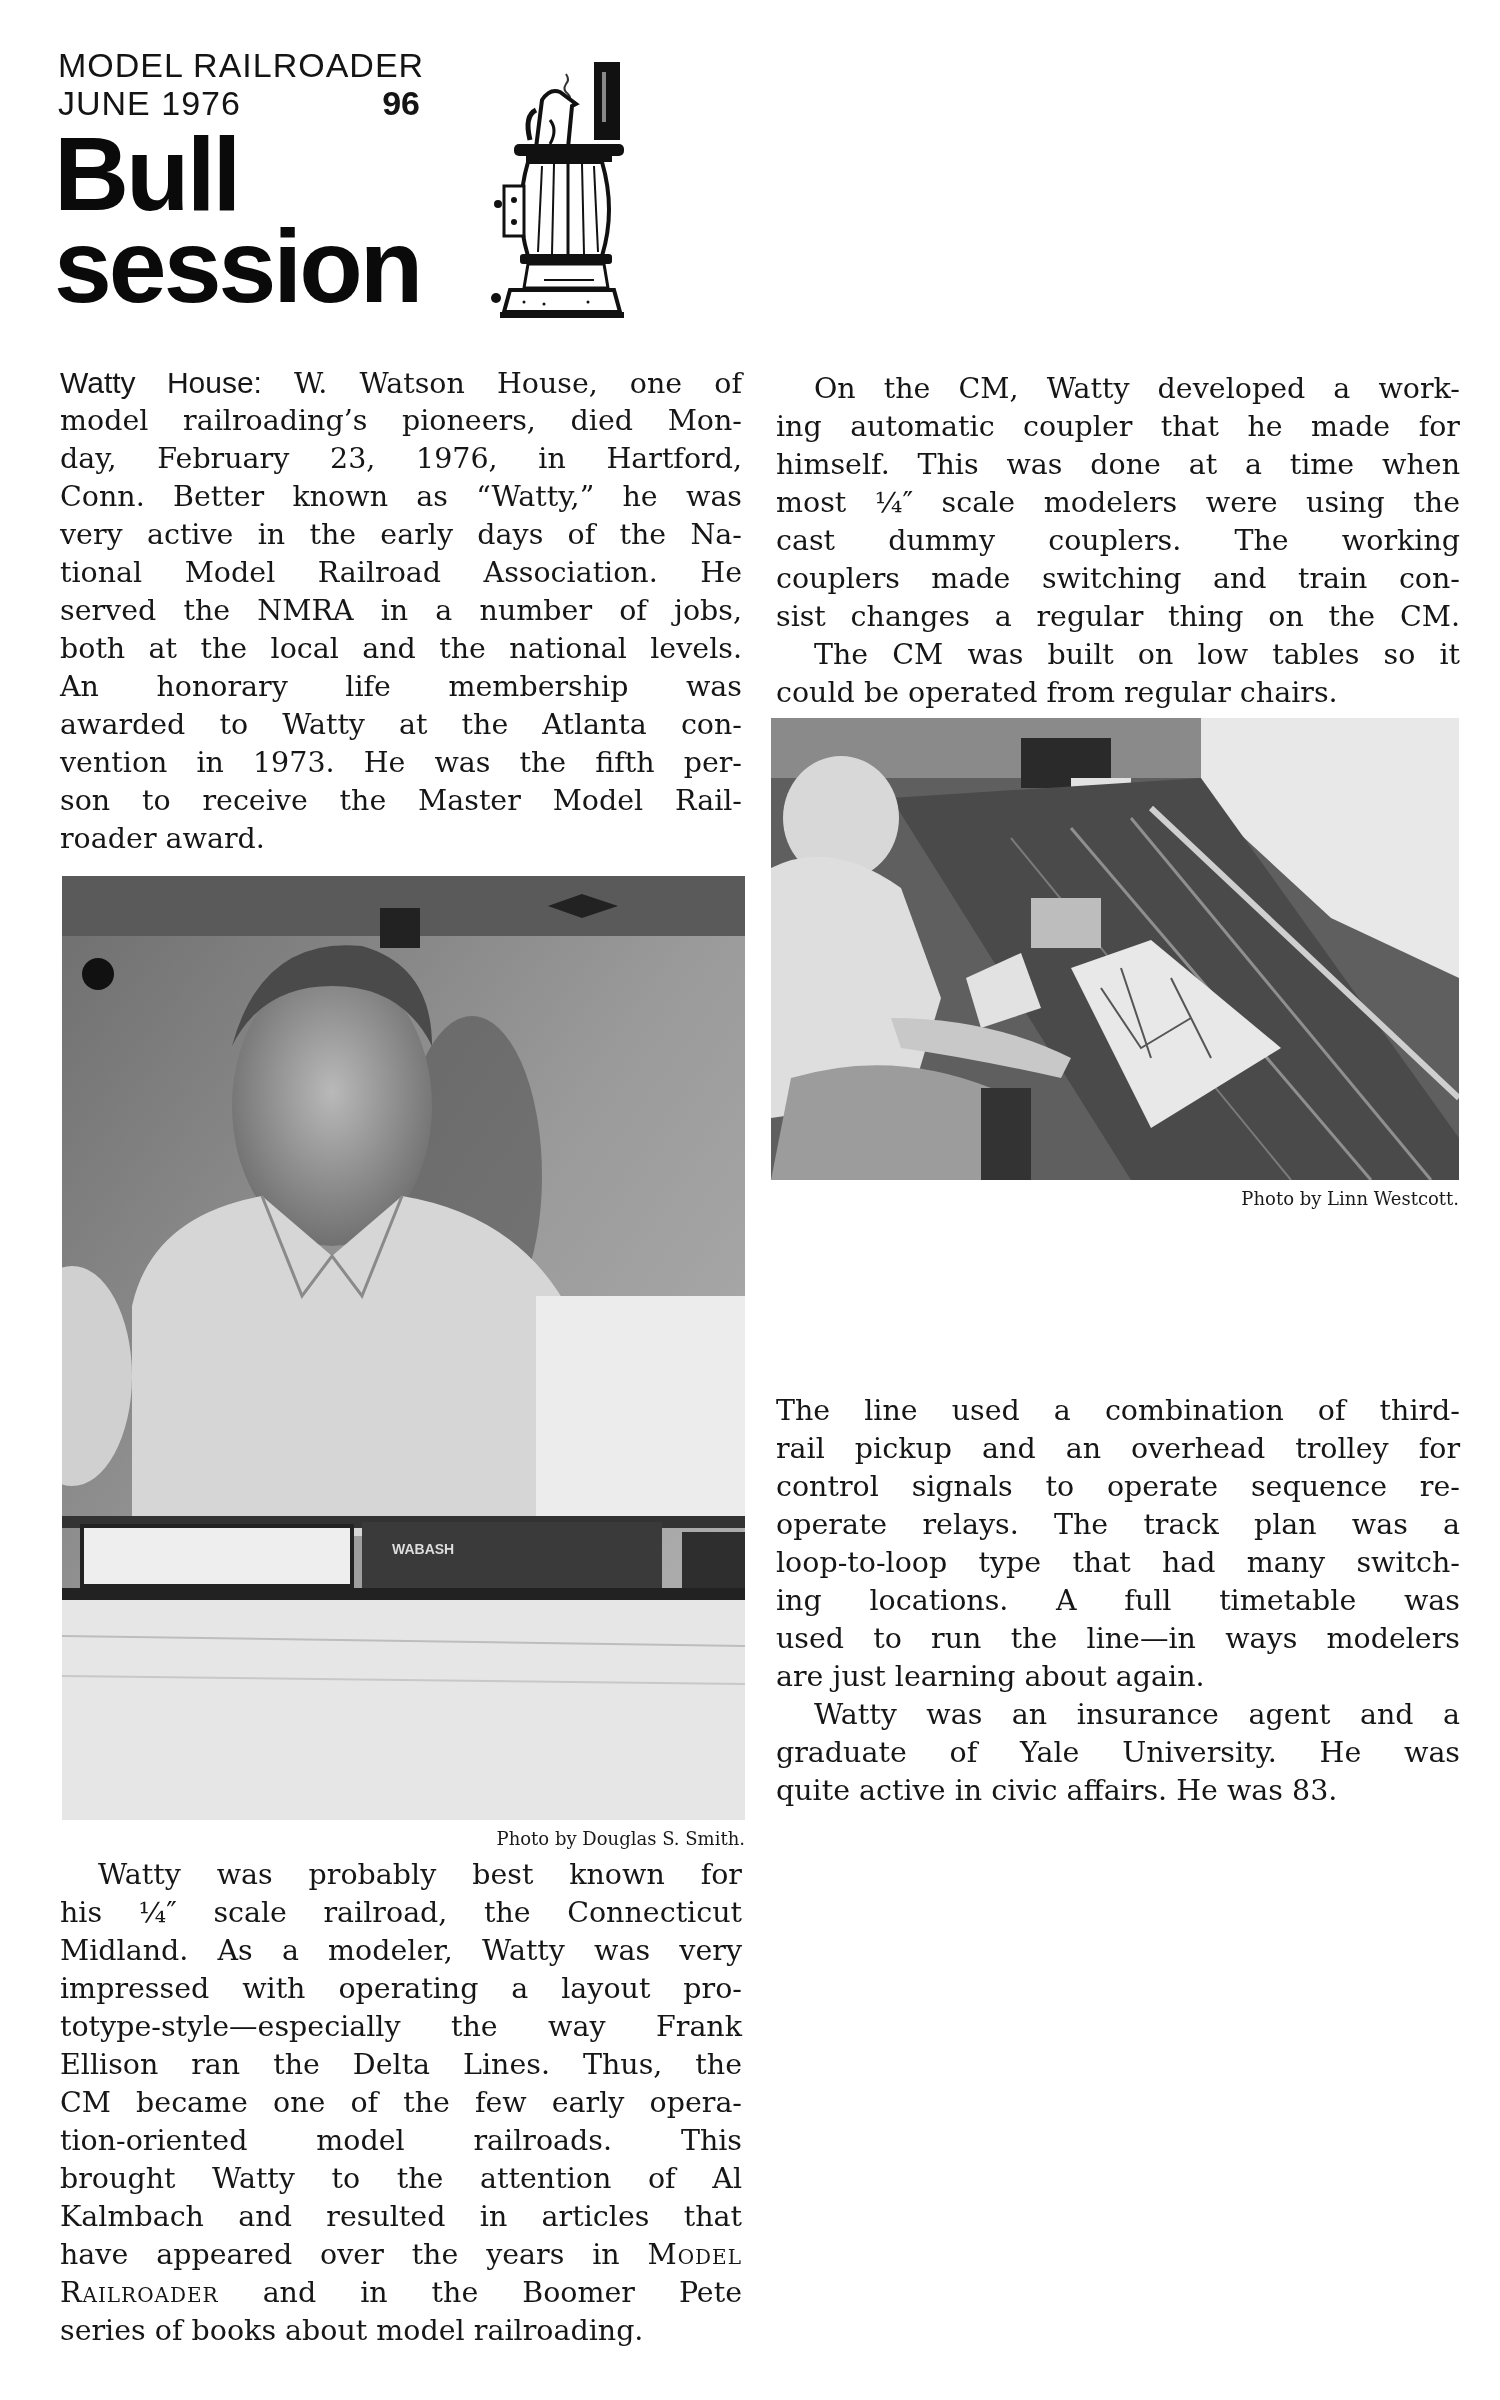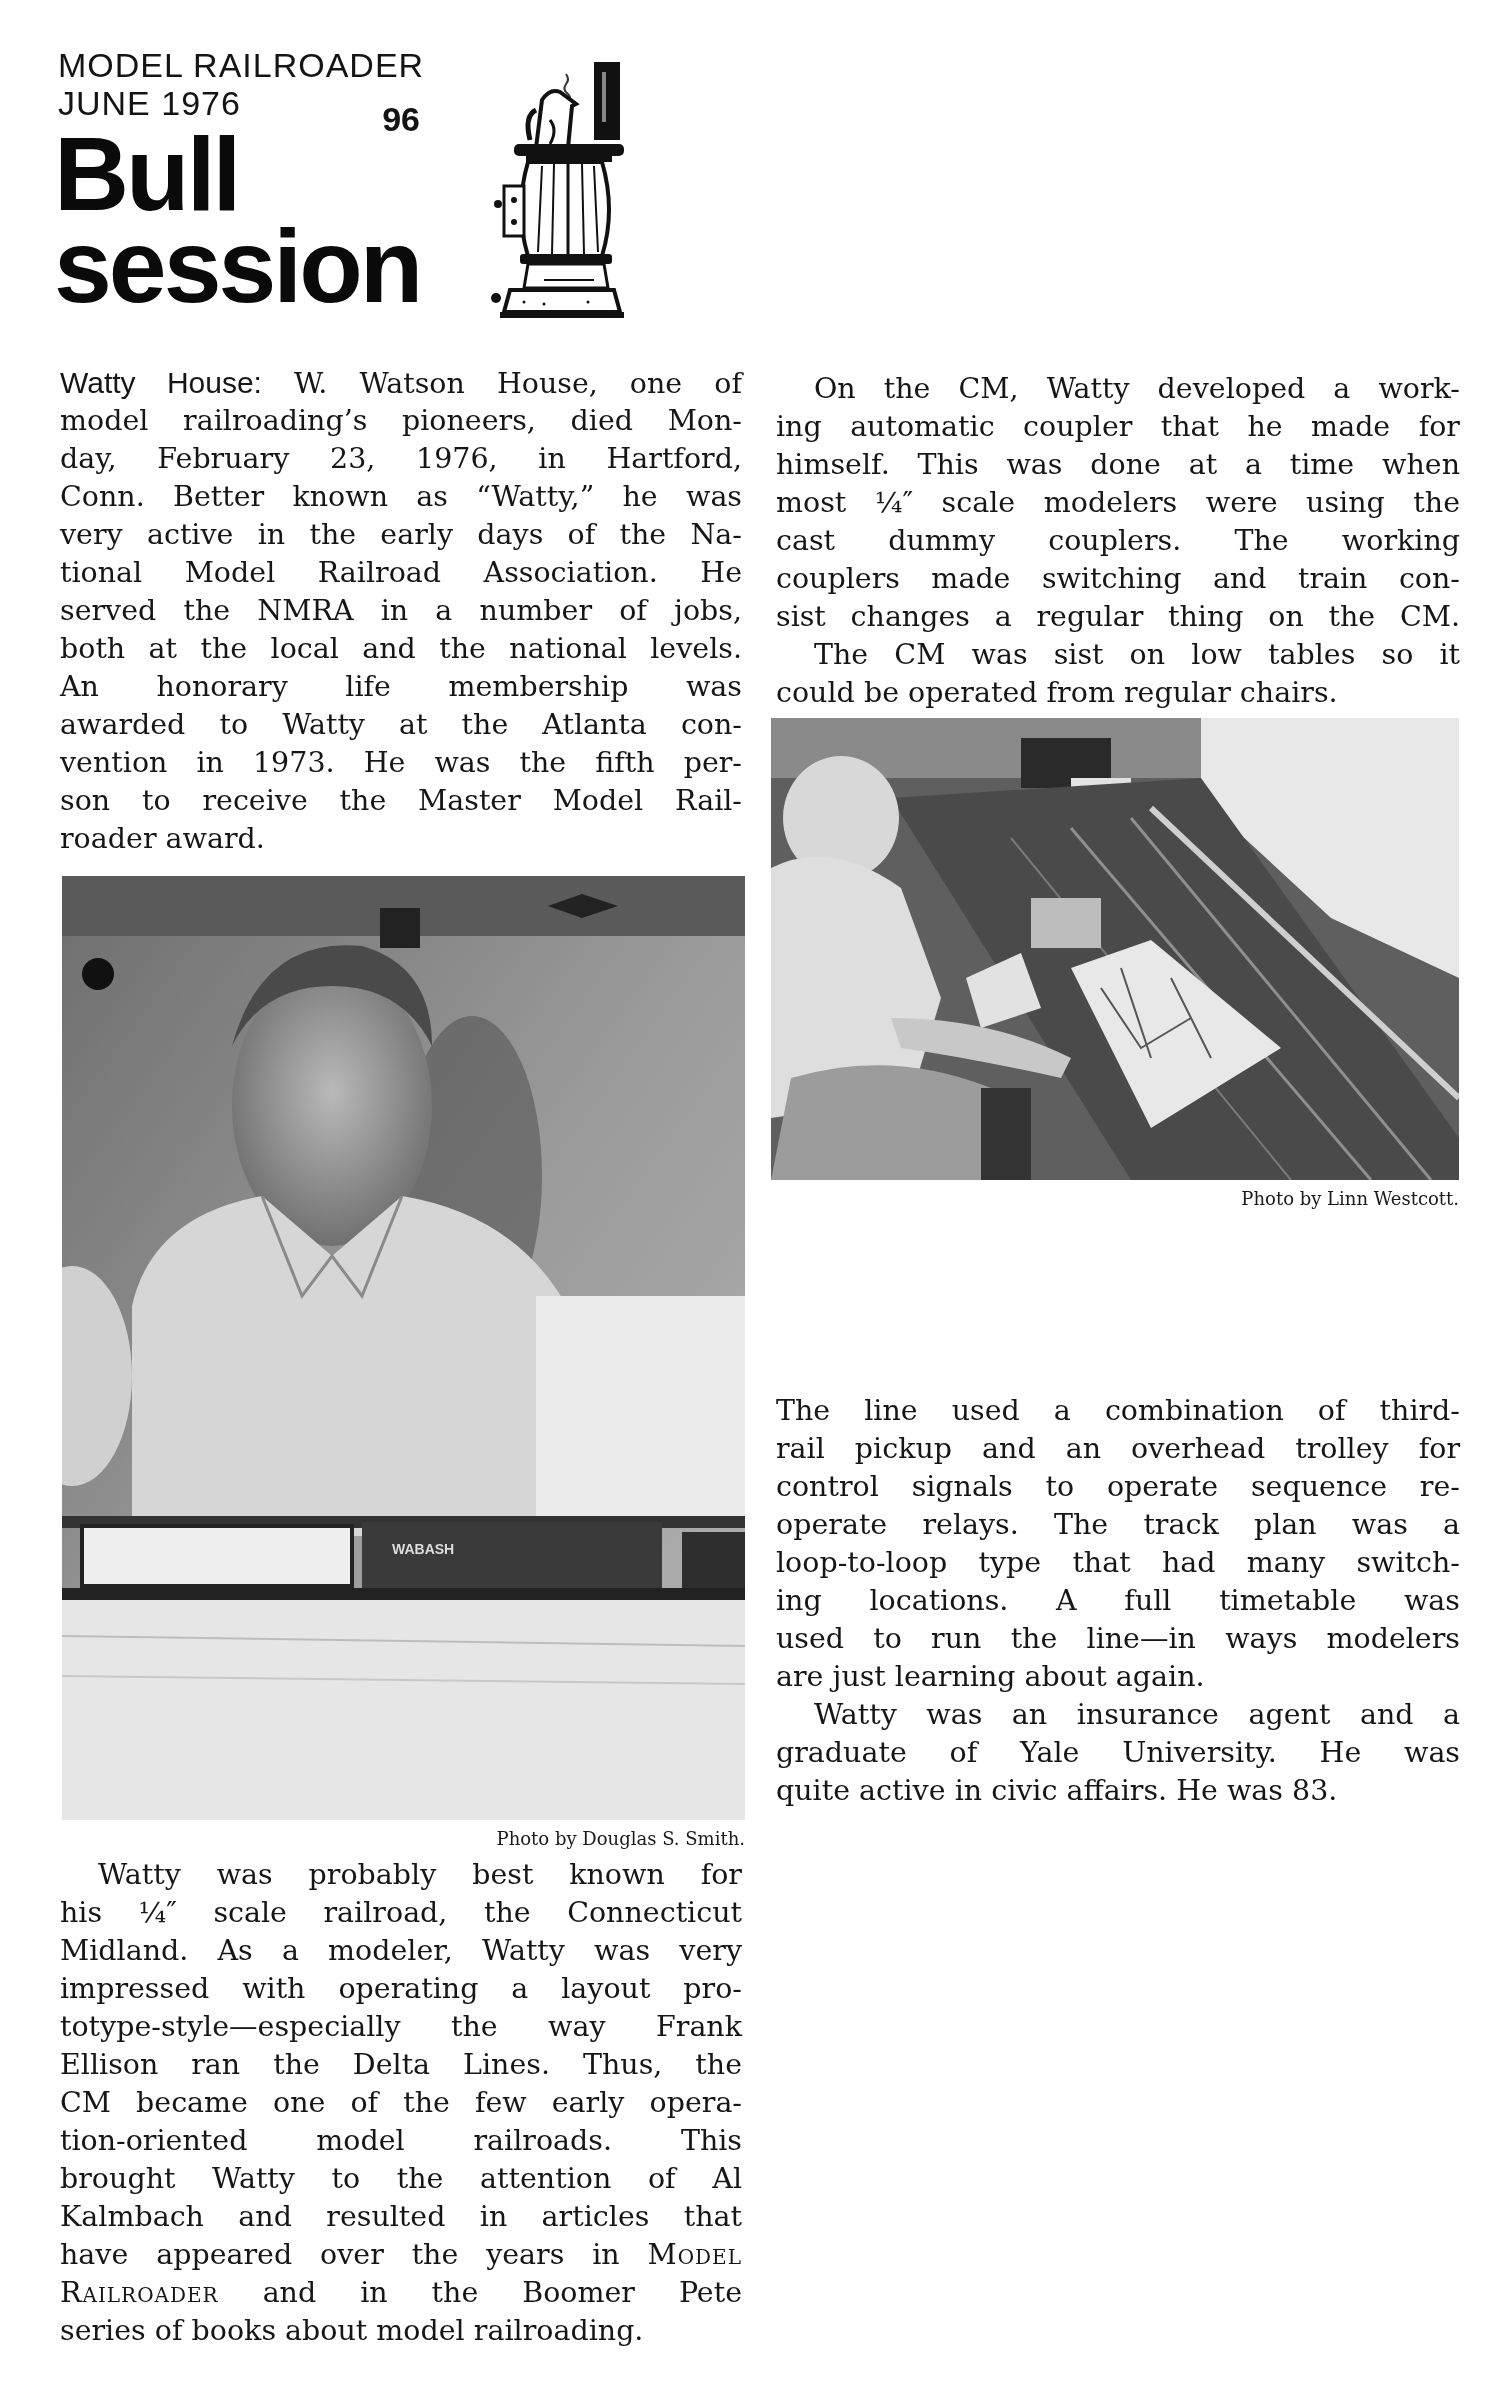--- a/index.html
+++ b/index.html
@@ -1,19 +1,19 @@
 <!DOCTYPE html>
 <html><head>
 <meta charset="utf-8">
 <style>
   html, body { margin:0; padding:0; background:#ffffff; }
   body { width:1500px; height:2400px; position:relative; overflow:hidden; color:#141414; }
   .masthead { position:absolute; left:58px; top:46px; width:362px; font-family:"Liberation Sans", sans-serif; }
   .mast-line { font-size:34px; line-height:38px; letter-spacing:1px; white-space:nowrap; position:relative; }
-  .mast-line .num { position:absolute; right:0; top:16px; font-weight:bold; letter-spacing:0; }
+  .mast-line .num { position:absolute; right:0; top:0; font-weight:bold; letter-spacing:0; }
   .title { position:absolute; left:54px; top:128px; font-family:"Liberation Sans", sans-serif; font-weight:bold; font-size:104px; line-height:92px; letter-spacing:-3px; color:#0a0a0a; }
   .stove { position:absolute; left:484px; top:60px; width:148px; height:262px; }
 
   .col { position:absolute; font-family:"DejaVu Serif", "Liberation Serif", serif; font-size:28.5px; color:#161616; }
   .col-left { left:60px; width:682px; }
   .col-right { left:776px; width:684px; }
   .ln { display:block; height:38px; line-height:38px; text-align:justify; text-align-last:justify; white-space:nowrap; overflow:visible; }
   .ln.last { text-align-last:left; }
   .ln.indent { padding-left:38px; }
   .ln .lead { font-family:"Liberation Sans", sans-serif; font-weight:normal; font-size:30px; }
@@ -156,21 +156,21 @@
 </div>
 
 <div class="col col-right" style="top:370px;">
   <span class="ln indent">On the CM, Watty developed a work-</span>
   <span class="ln">ing automatic coupler that he made for</span>
   <span class="ln">himself. This was done at a time when</span>
   <span class="ln">most ¼″ scale modelers were using the</span>
   <span class="ln">cast dummy couplers. The working</span>
   <span class="ln">couplers made switching and train con-</span>
   <span class="ln">sist changes a regular thing on the CM.</span>
-  <span class="ln indent">The CM was sist on low tables so it</span>
+  <span class="ln indent">The CM was built on low tables so it</span>
   <span class="ln last">could be operated from regular chairs.</span>
 </div>
 
 <div class="photo" style="left:771px; top:718px; width:688px; height:462px;">
   <svg viewBox="0 0 688 462" preserveAspectRatio="none">
     <rect width="688" height="462" fill="#5f5f5f"></rect>
 
     <rect x="0" y="0" width="688" height="60" fill="#8a8a8a"></rect>
     <polygon points="430,0 688,0 688,260 560,200 430,80" fill="#e8e8e8"></polygon>
     <rect x="250" y="20" width="90" height="50" fill="#2a2a2a"></rect>

